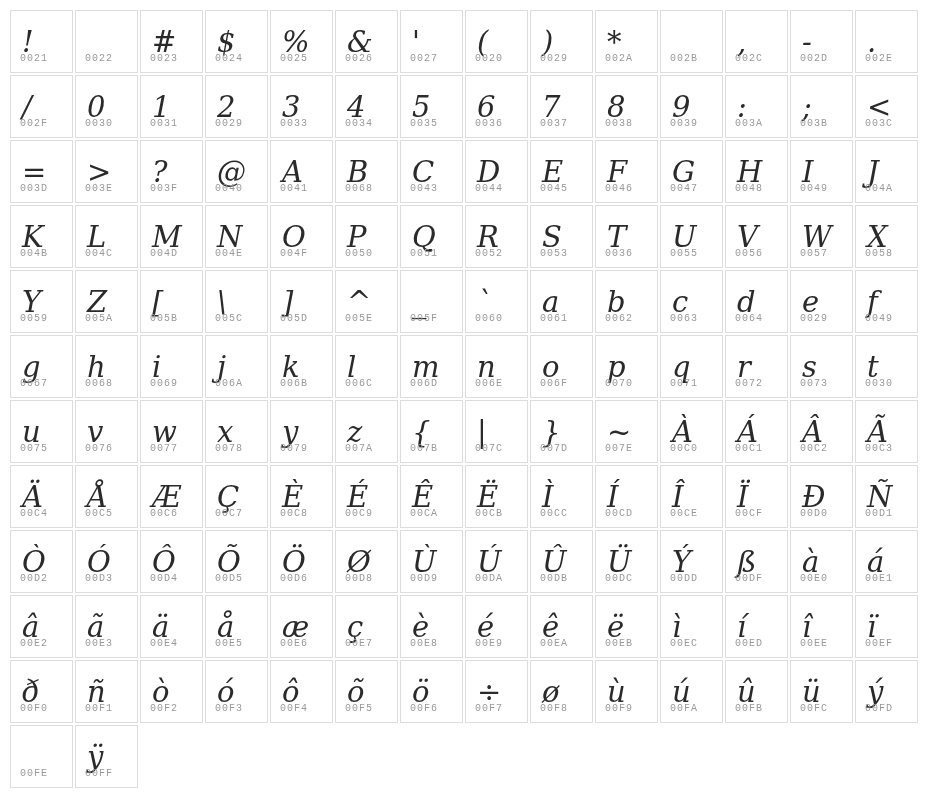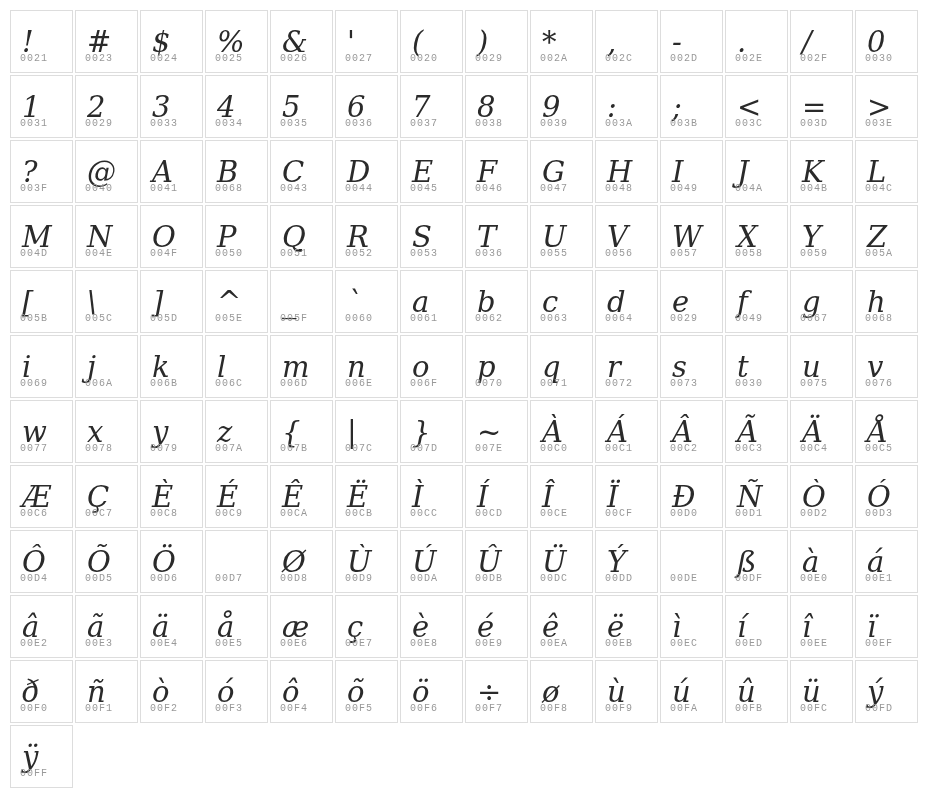--- a/index.html
+++ b/index.html
@@ -56,20 +56,24 @@
 </head>
 <body>
 
 <div class="charmap" style="grid-template-columns: repeat(14, 63px);">
 
 <div class="cell">
       <div class="glyph">!</div>
       <div class="cp">0021</div>
     </div>
     <div class="cell">
+      <div class="glyph"></div>
+      <div class="cp">0022</div>
+    </div>
+    <div class="cell">
       <div class="glyph">#</div>
       <div class="cp">0023</div>
     </div>
     <div class="cell">
       <div class="glyph">$</div>
       <div class="cp">0024</div>
     </div>
     <div class="cell">
       <div class="glyph">%</div>
       <div class="cp">0025</div>
@@ -88,20 +92,24 @@
     </div>
     <div class="cell">
       <div class="glyph">)</div>
       <div class="cp">0029</div>
     </div>
     <div class="cell">
       <div class="glyph">*</div>
       <div class="cp">002A</div>
     </div>
     <div class="cell">
+      <div class="glyph"></div>
+      <div class="cp">002B</div>
+    </div>
+    <div class="cell">
       <div class="glyph">,</div>
       <div class="cp">002C</div>
     </div>
     <div class="cell">
       <div class="glyph">-</div>
       <div class="cp">002D</div>
     </div>
     <div class="cell">
       <div class="glyph">.</div>
       <div class="cp">002E</div>
@@ -512,24 +520,20 @@
     </div>
     <div class="cell">
       <div class="glyph">Õ</div>
       <div class="cp">00D5</div>
     </div>
     <div class="cell">
       <div class="glyph">Ö</div>
       <div class="cp">00D6</div>
     </div>
     <div class="cell">
-      <div class="glyph"></div>
-      <div class="cp">00D7</div>
-    </div>
-    <div class="cell">
       <div class="glyph">Ø</div>
       <div class="cp">00D8</div>
     </div>
     <div class="cell">
       <div class="glyph">Ù</div>
       <div class="cp">00D9</div>
     </div>
     <div class="cell">
       <div class="glyph">Ú</div>
       <div class="cp">00DA</div>
@@ -540,24 +544,20 @@
     </div>
     <div class="cell">
       <div class="glyph">Ü</div>
       <div class="cp">00DC</div>
     </div>
     <div class="cell">
       <div class="glyph">Ý</div>
       <div class="cp">00DD</div>
     </div>
     <div class="cell">
-      <div class="glyph"></div>
-      <div class="cp">00DE</div>
-    </div>
-    <div class="cell">
       <div class="glyph">ß</div>
       <div class="cp">00DF</div>
     </div>
     <div class="cell">
       <div class="glyph">à</div>
       <div class="cp">00E0</div>
     </div>
     <div class="cell">
       <div class="glyph">á</div>
       <div class="cp">00E1</div>
@@ -666,18 +666,22 @@
       <div class="glyph">û</div>
       <div class="cp">00FB</div>
     </div>
     <div class="cell">
       <div class="glyph">ü</div>
       <div class="cp">00FC</div>
     </div>
     <div class="cell">
       <div class="glyph">ý</div>
       <div class="cp">00FD</div>
+    </div>
+    <div class="cell">
+      <div class="glyph"></div>
+      <div class="cp">00FE</div>
     </div>
     <div class="cell">
       <div class="glyph">ÿ</div>
       <div class="cp">00FF</div>
     </div>
   </div>
 
 </body></html>

